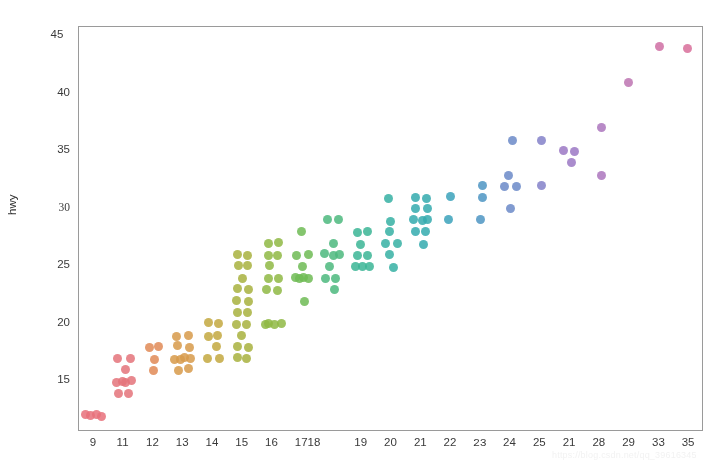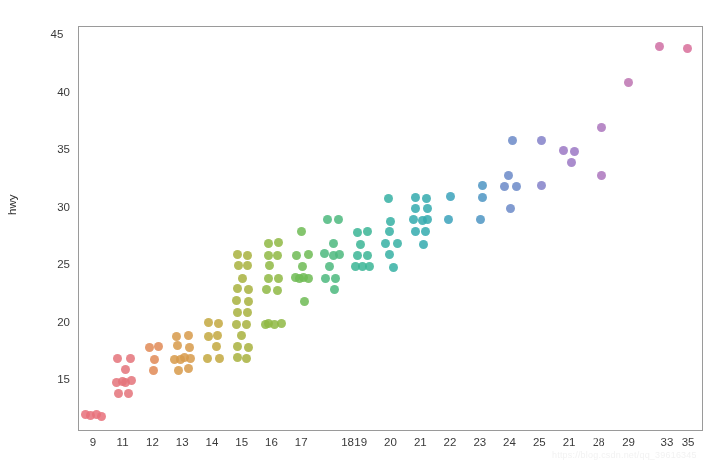--- a/index.html
+++ b/index.html
@@ -256,38 +256,38 @@
 
   <div id="xticks">
       <div class="xtick" style="left: 92.9px;">9</div>
       <div class="xtick" style="left: 122.6px;">11</div>
       <div class="xtick" style="left: 152.4px;">12</div>
       <div class="xtick" style="left: 182.2px;">13</div>
       <div class="xtick" style="left: 211.9px;">14</div>
       <div class="xtick" style="left: 241.7px;">15</div>
       <div class="xtick" style="left: 271.5px;">16</div>
       <div class="xtick" style="left: 301.2px;">17</div>
-      <div class="xtick" style="left: 339px; text-align: right;">18</div>
+      <div class="xtick" style="left: 314px;">18</div>
       <div class="xtick" style="left: 360.7px;">19</div>
       <div class="xtick" style="left: 390.5px;">20</div>
       <div class="xtick" style="left: 420.3px;">21</div>
       <div class="xtick" style="left: 450px;">22</div>
-      <div class="xtick" style="left: 479.8px;">23</div>
+      <div class="xtick" style="left: 479.8px; font-family: Liberation Mono, monospace;">23</div>
       <div class="xtick" style="left: 509.5px;">24</div>
       <div class="xtick" style="left: 539.3px;">25</div>
       <div class="xtick" style="left: 569.1px;">21</div>
-      <div class="xtick" style="left: 598.8px; font-family: Liberation Serif, serif;">28</div>
+      <div class="xtick" style="left: 598.8px;">28</div>
       <div class="xtick" style="left: 628.6px;">29</div>
-      <div class="xtick" style="left: 658.4px; text-align: right;">33</div>
+      <div class="xtick" style="left: 658.4px;">33</div>
       <div class="xtick" style="left: 688.1px;">35</div>
     </div>
   <div id="yticks">
       <div class="ytick" style="top: 380.4px;">15</div>
       <div class="ytick" style="top: 322.8px;">20</div>
       <div class="ytick" style="top: 265.3px;">25</div>
-      <div class="ytick" style="top: 207.8px;">30</div>
+      <div class="ytick" style="top: 207.8px; font-family: Liberation Serif, serif;">30</div>
       <div class="ytick" style="top: 150.3px;">35</div>
       <div class="ytick" style="top: 92.7px;">40</div>
       <div class="ytick" style="top: 35.2px; text-align: center;">45</div>
     </div>
 
   <div id="watermark">https://blog.csdn.net/qq_39616345</div>
 </div>
 
 </body></html>

